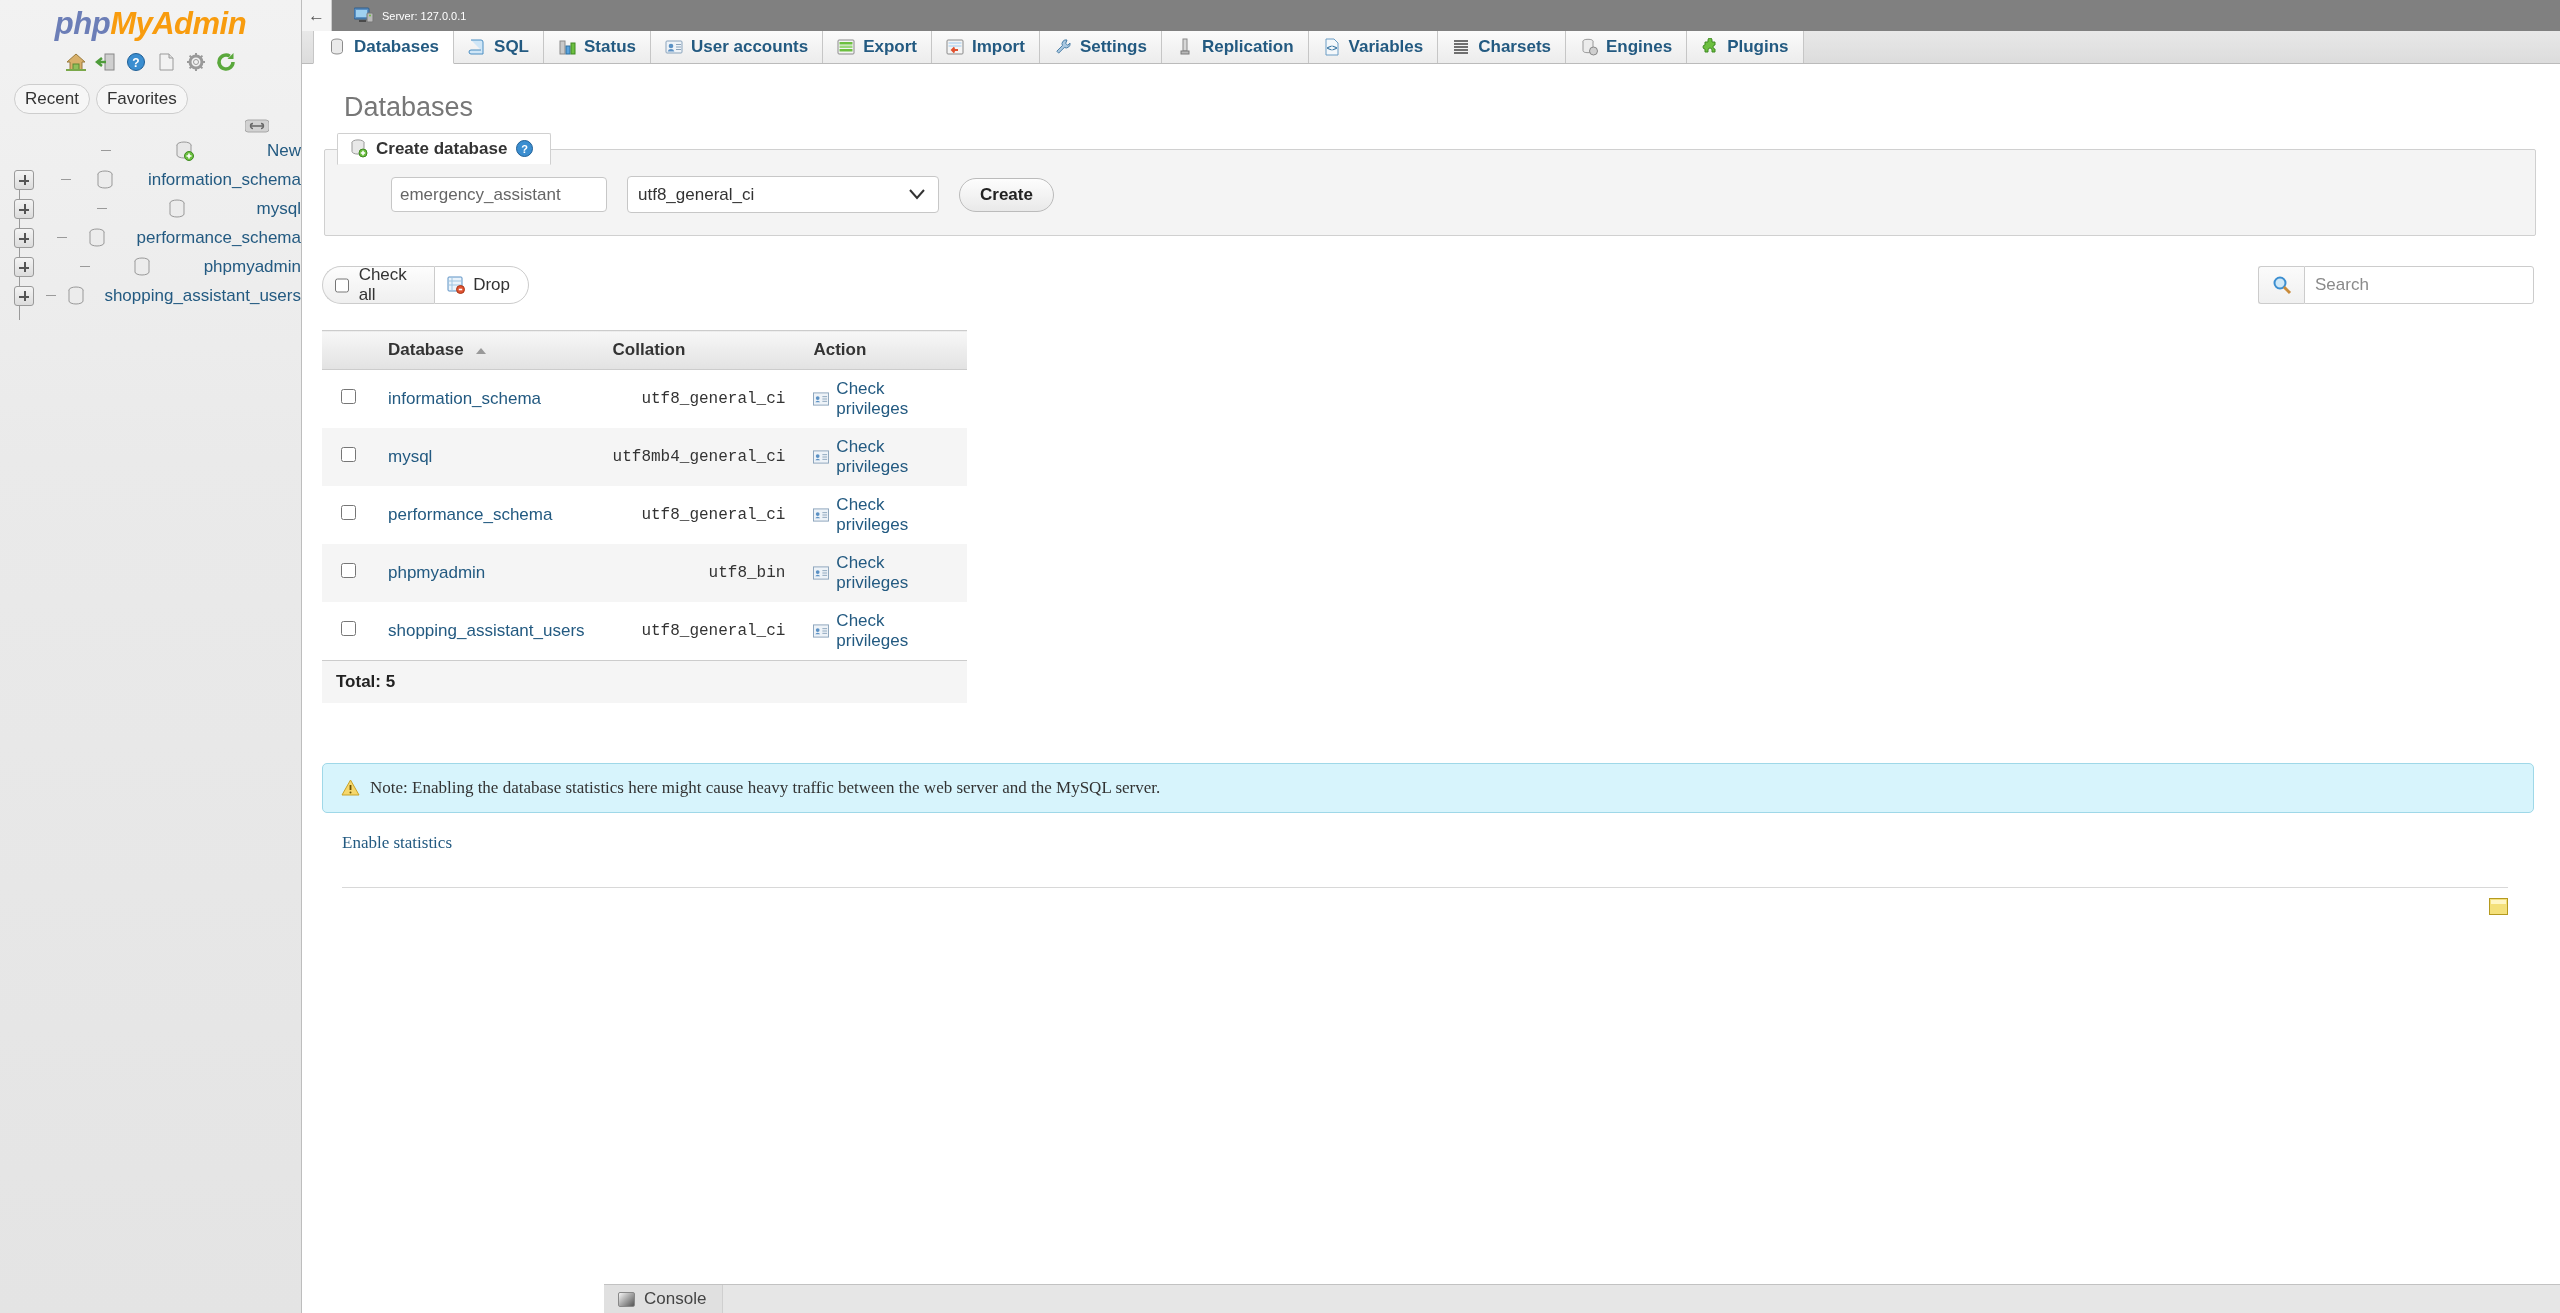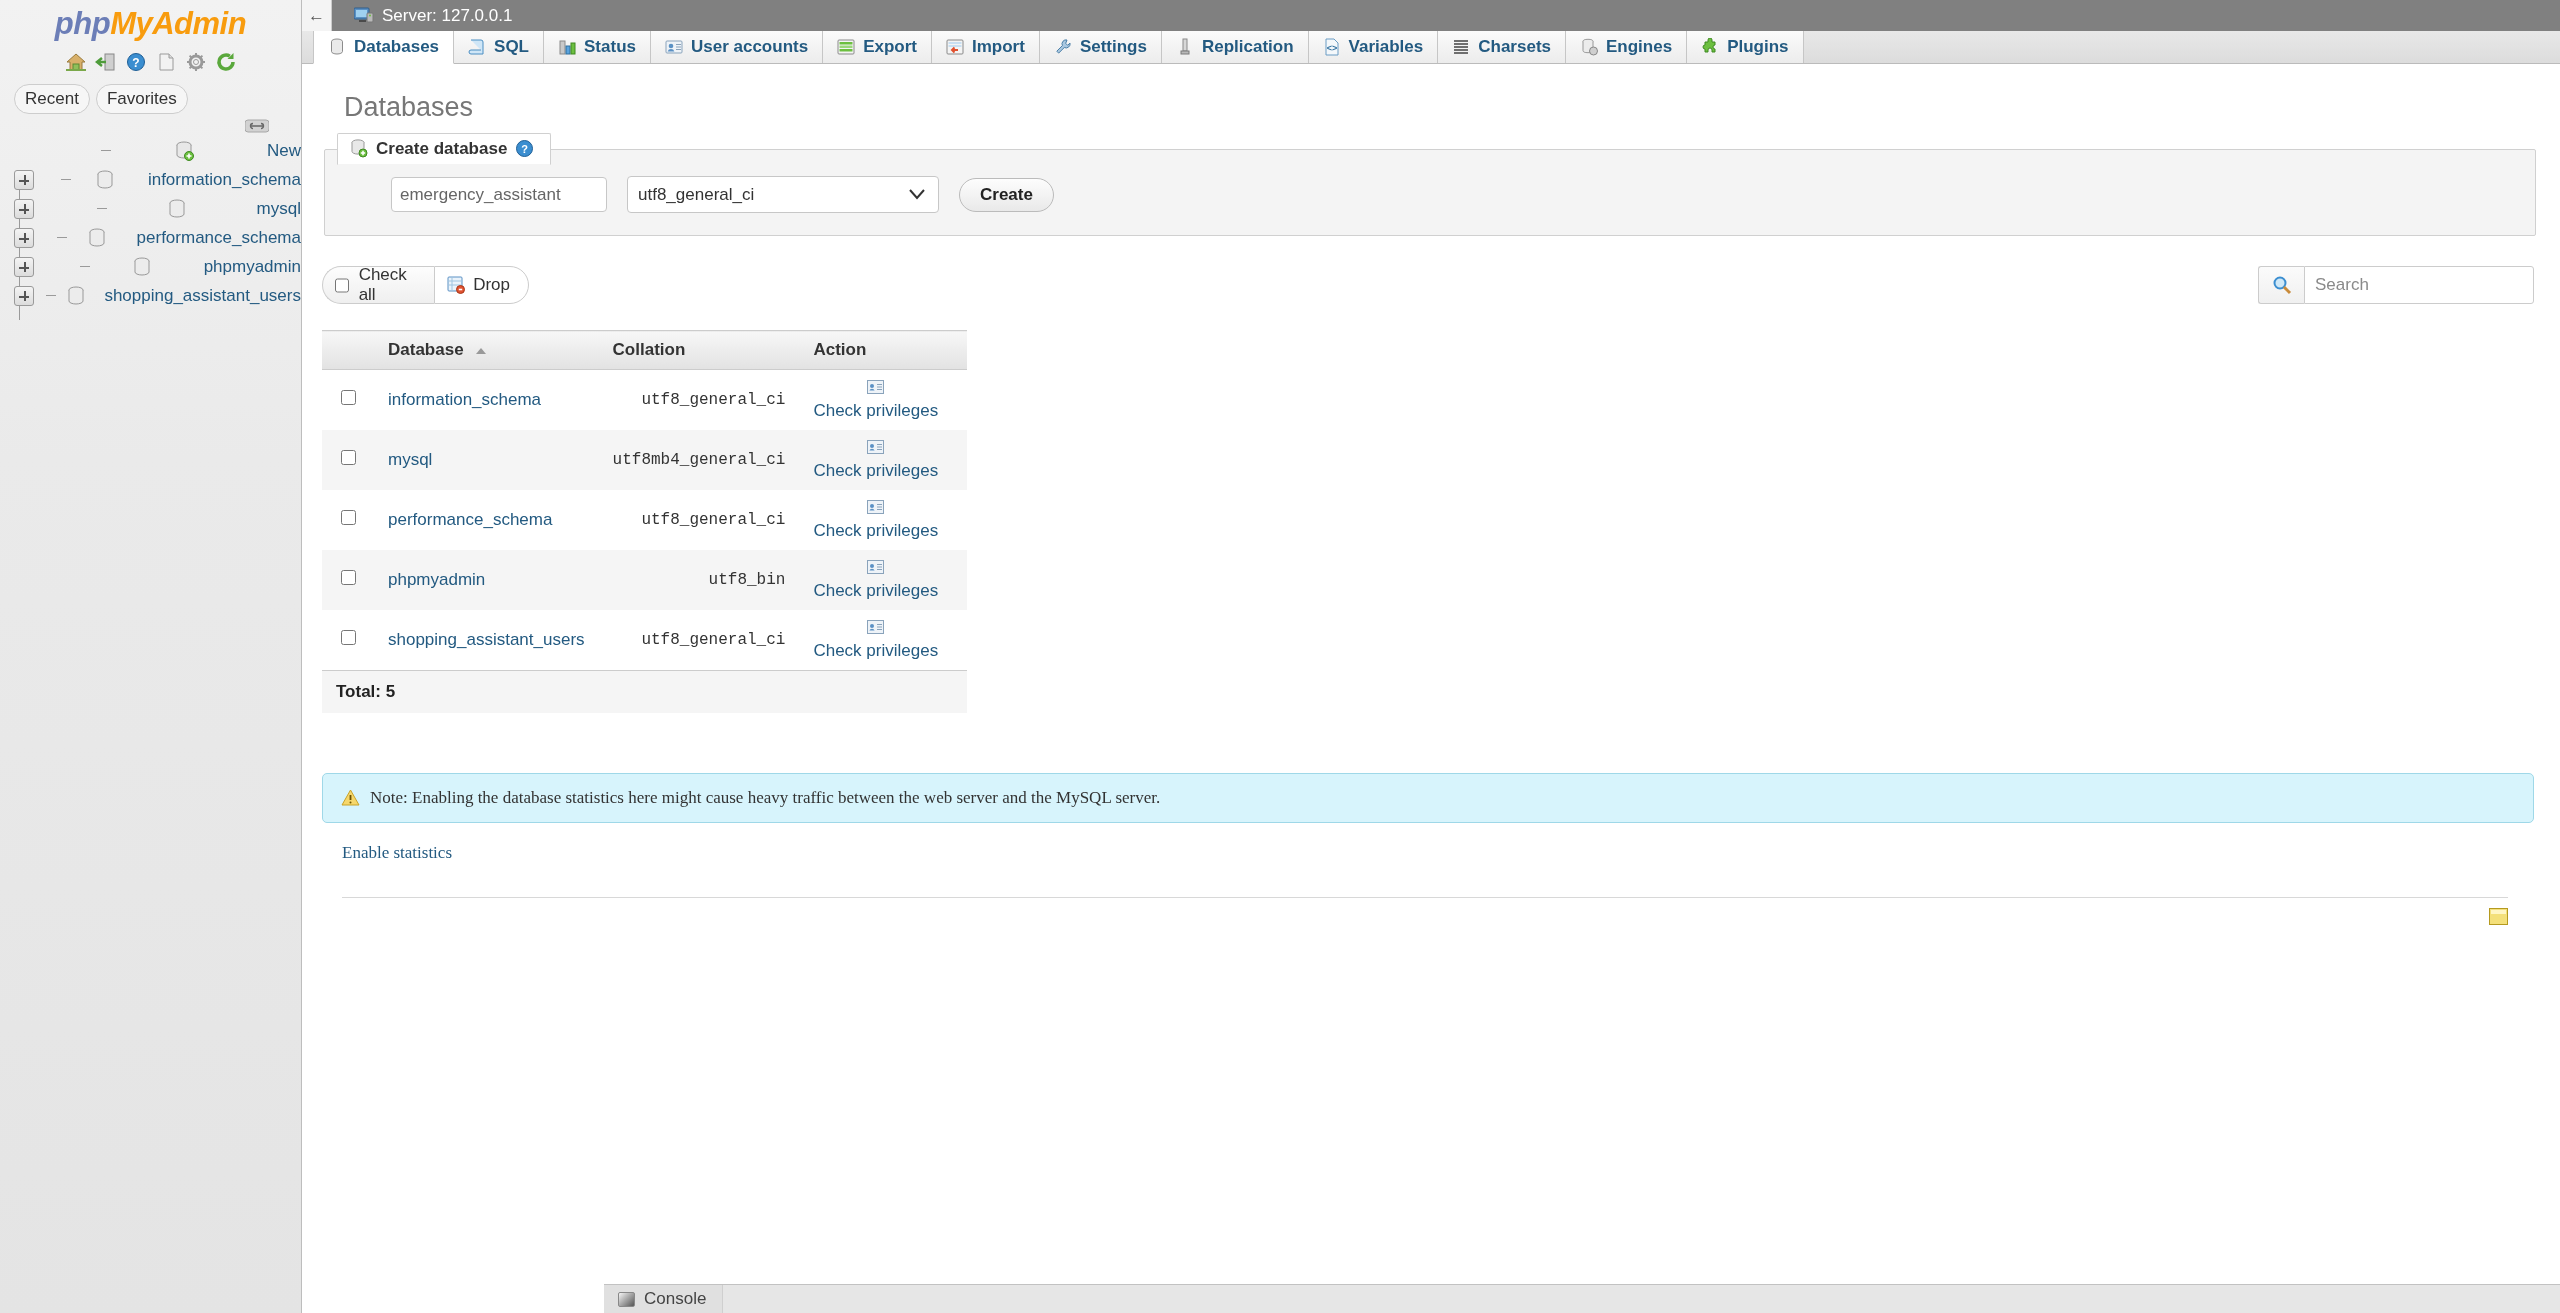--- a/index.html
+++ b/index.html
@@ -79,21 +79,21 @@
     height: 31px; background: #808080; display: flex; align-items: center;
     position: relative;
   }
   #collapse {
     width: 30px; height: 31px; background: #f4f4f4;
     display: flex; align-items: center; justify-content: center;
     color: #555; font-size: 17px; cursor: pointer; flex: 0 0 30px;
     border-right: 1px solid #ccc;
   }
   #serverbar .srv-icon { width: 20px; height: 17px; margin: 0 8px 0 22px; }
-  #serverbar .srv-text { color: #fff; font-size: 17px; text-align: center; }
+  #serverbar .srv-text { color: #fff; font-size: 11px; text-align: center; }
 
   #tabbar {
     height: 33px; display: flex; align-items: stretch;
     background: linear-gradient(to bottom,#e8e8e8,#dcdcdc);
     border-bottom: 1px solid #bbb;
   }
   .tab {
     display: flex; align-items: center; gap: 8px;
     padding: 0 14px; font-size: 17px; font-weight: bold;
     color: #235a81; cursor: pointer;
@@ -213,21 +213,21 @@
   #dbtable tr.even td { background: #f5f5f5; }
   #dbtable td.cbcell { text-align: center; }
   #dbtable td.cbcell input { width: 15px; height: 15px; }
   #dbtable td.dbcell a { color: #235a81; text-decoration: none; cursor: pointer; }
   #dbtable td.colcell {
     font-family: "Liberation Mono", monospace;
     text-align: right; color: #333; font-size: 16px;
   }
   #dbtable td.actcell a {
     color: #235a81; text-decoration: none; cursor: pointer;
-    display: inline-flex; align-items: center; gap: 7px; flex-direction: column;
+    display: inline-flex; align-items: center; gap: 7px;
   }
   #dbtable td.actcell .privicon { width: 17px; height: 14px; }
   #dbtable tfoot td {
     background: #f5f5f5; border-top: 1px solid #ccc;
     font-weight: bold; font-size: 17px; color: #222; height: 42px;
   }
   .sortarrow {
     display: inline-block; margin-left: 8px;
     width: 0; height: 0; border-left: 5px solid transparent;
     border-right: 5px solid transparent; border-bottom: 6px solid #999;

